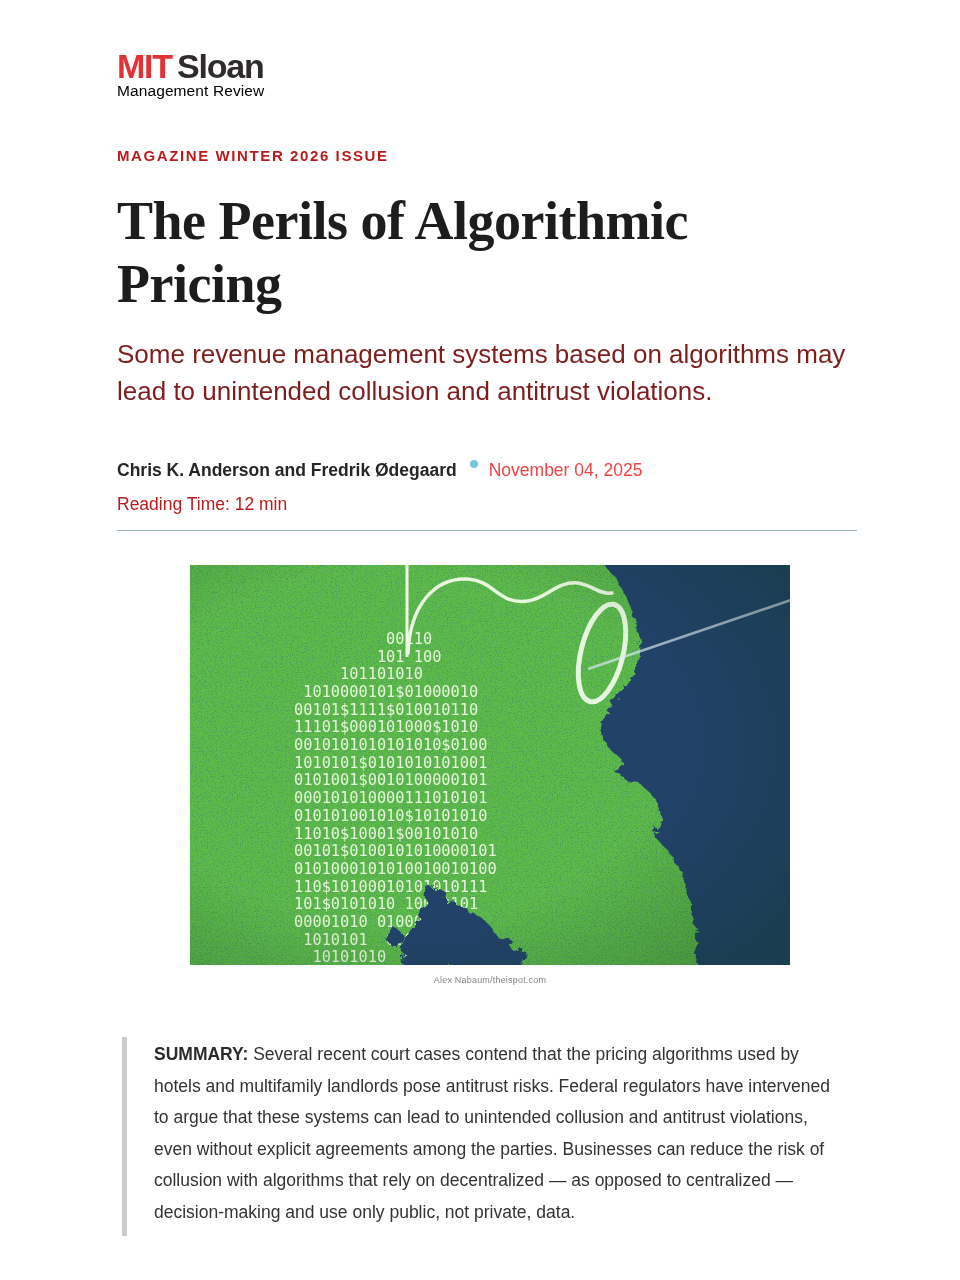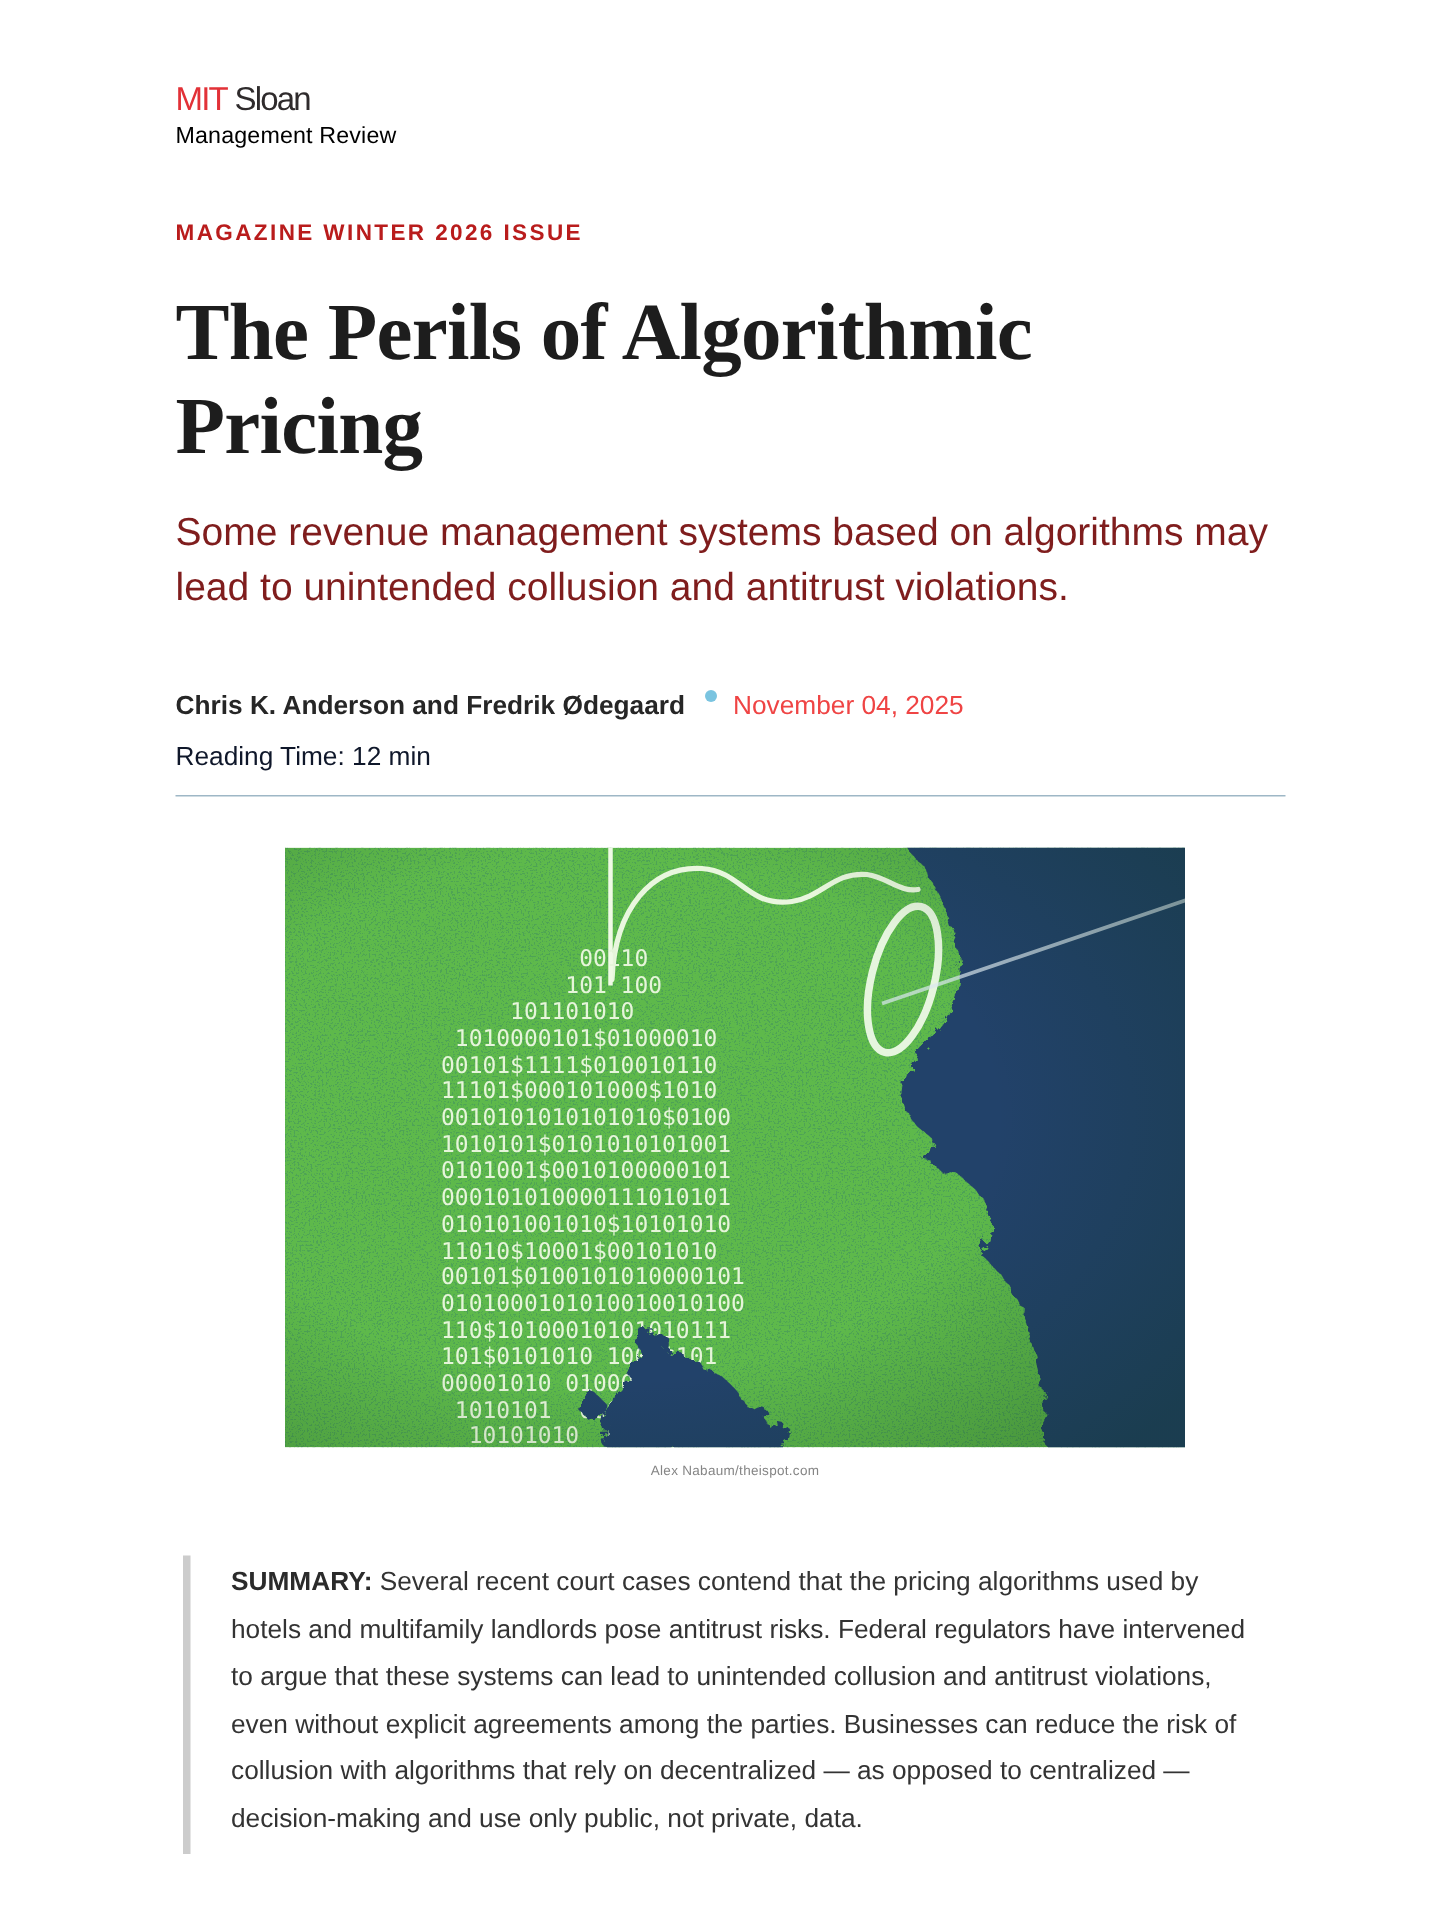--- a/index.html
+++ b/index.html
@@ -5,21 +5,21 @@
   * { box-sizing: border-box; }
   html, body { margin: 0; padding: 0; }
   body {
     width: 960px; height: 1280px; background: #ffffff;
     font-family: "Liberation Sans", sans-serif; overflow: hidden;
   }
   .page { padding: 50px 104px 0 117px; width: 960px; }
 
   
   .logo { display: inline-block; cursor: pointer; }
-  .logo-top { font-weight: normal; font-size: 22px; line-height: 32px; letter-spacing: -1.2px; }
+  .logo-top { font-weight: bold; font-size: 34px; line-height: 32px; letter-spacing: -1.2px; }
   .logo-mit { color: #e23137; }
   .logo-sloan { color: #2f2b2c; margin-left: 5px; }
   .logo-tag { color: #000000; font-size: 15.5px; line-height: 16px; margin-top: 1px; letter-spacing: 0.1px; }
 
   
   .eyebrow {
     margin-top: 47px; color: #b91c1c; font-size: 15px; font-weight: bold;
     letter-spacing: 1.6px; cursor: pointer;
   }
 
@@ -34,21 +34,21 @@
   }
 
   
   .byline { margin-top: 50px; font-size: 17.5px; color: #262626; display: flex; align-items: flex-start; }
   .authors { font-weight: bold; cursor: pointer; }
   .byline-dot {
     width: 8px; height: 8px; border-radius: 50%; background: #7ac4e0;
     display: inline-block; margin: 0 11px 0 13px; flex: 0 0 auto;
   }
   .pubdate { color: #ef4444; }
-  .reading-time { margin-top: 13px; font-size: 17.5px; color: #0f172a; }
+  .reading-time { margin-top: 13px; font-size: 17.5px; color: #b91c1c; }
 
   .divider { margin-top: 15px; border: none; border-top: 1px solid #9eb7c6; width: 740px; }
 
   
   figure.hero { margin: 22px 0 0 61px; padding: 12px; width: 600px; }
   .hero-box { position: relative; width: 600px; height: 400px; overflow: hidden; }
   .hero-box svg { display: block; }
   svg text.bin {
     font-family: "DejaVu Sans Mono", monospace; font-size: 15.3px;
     fill: #e6f5da; white-space: pre;

